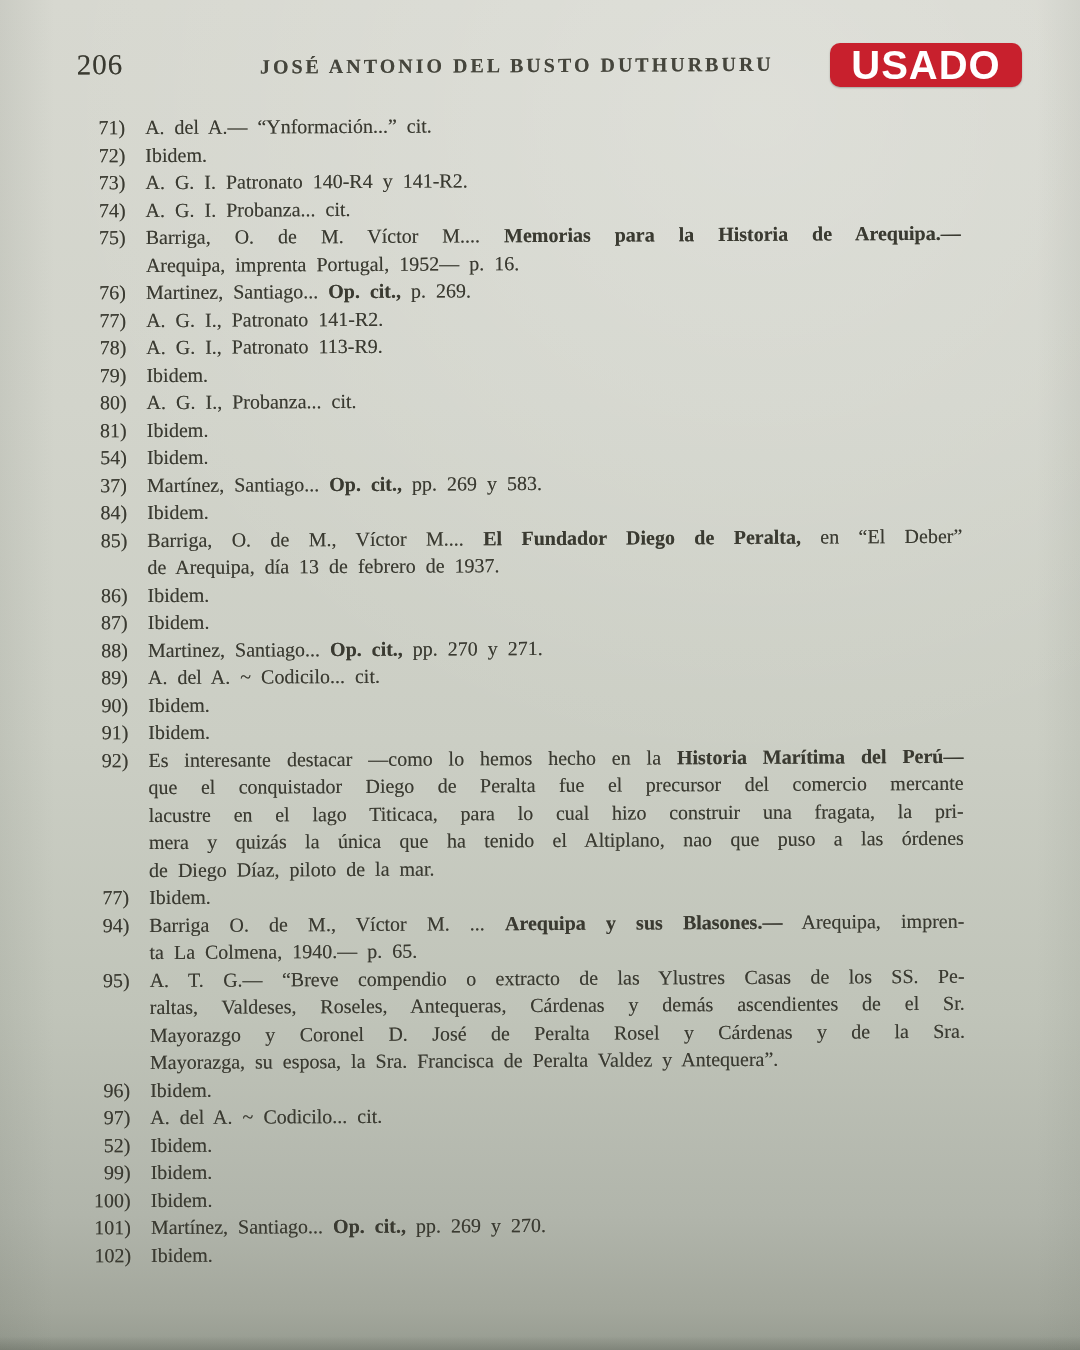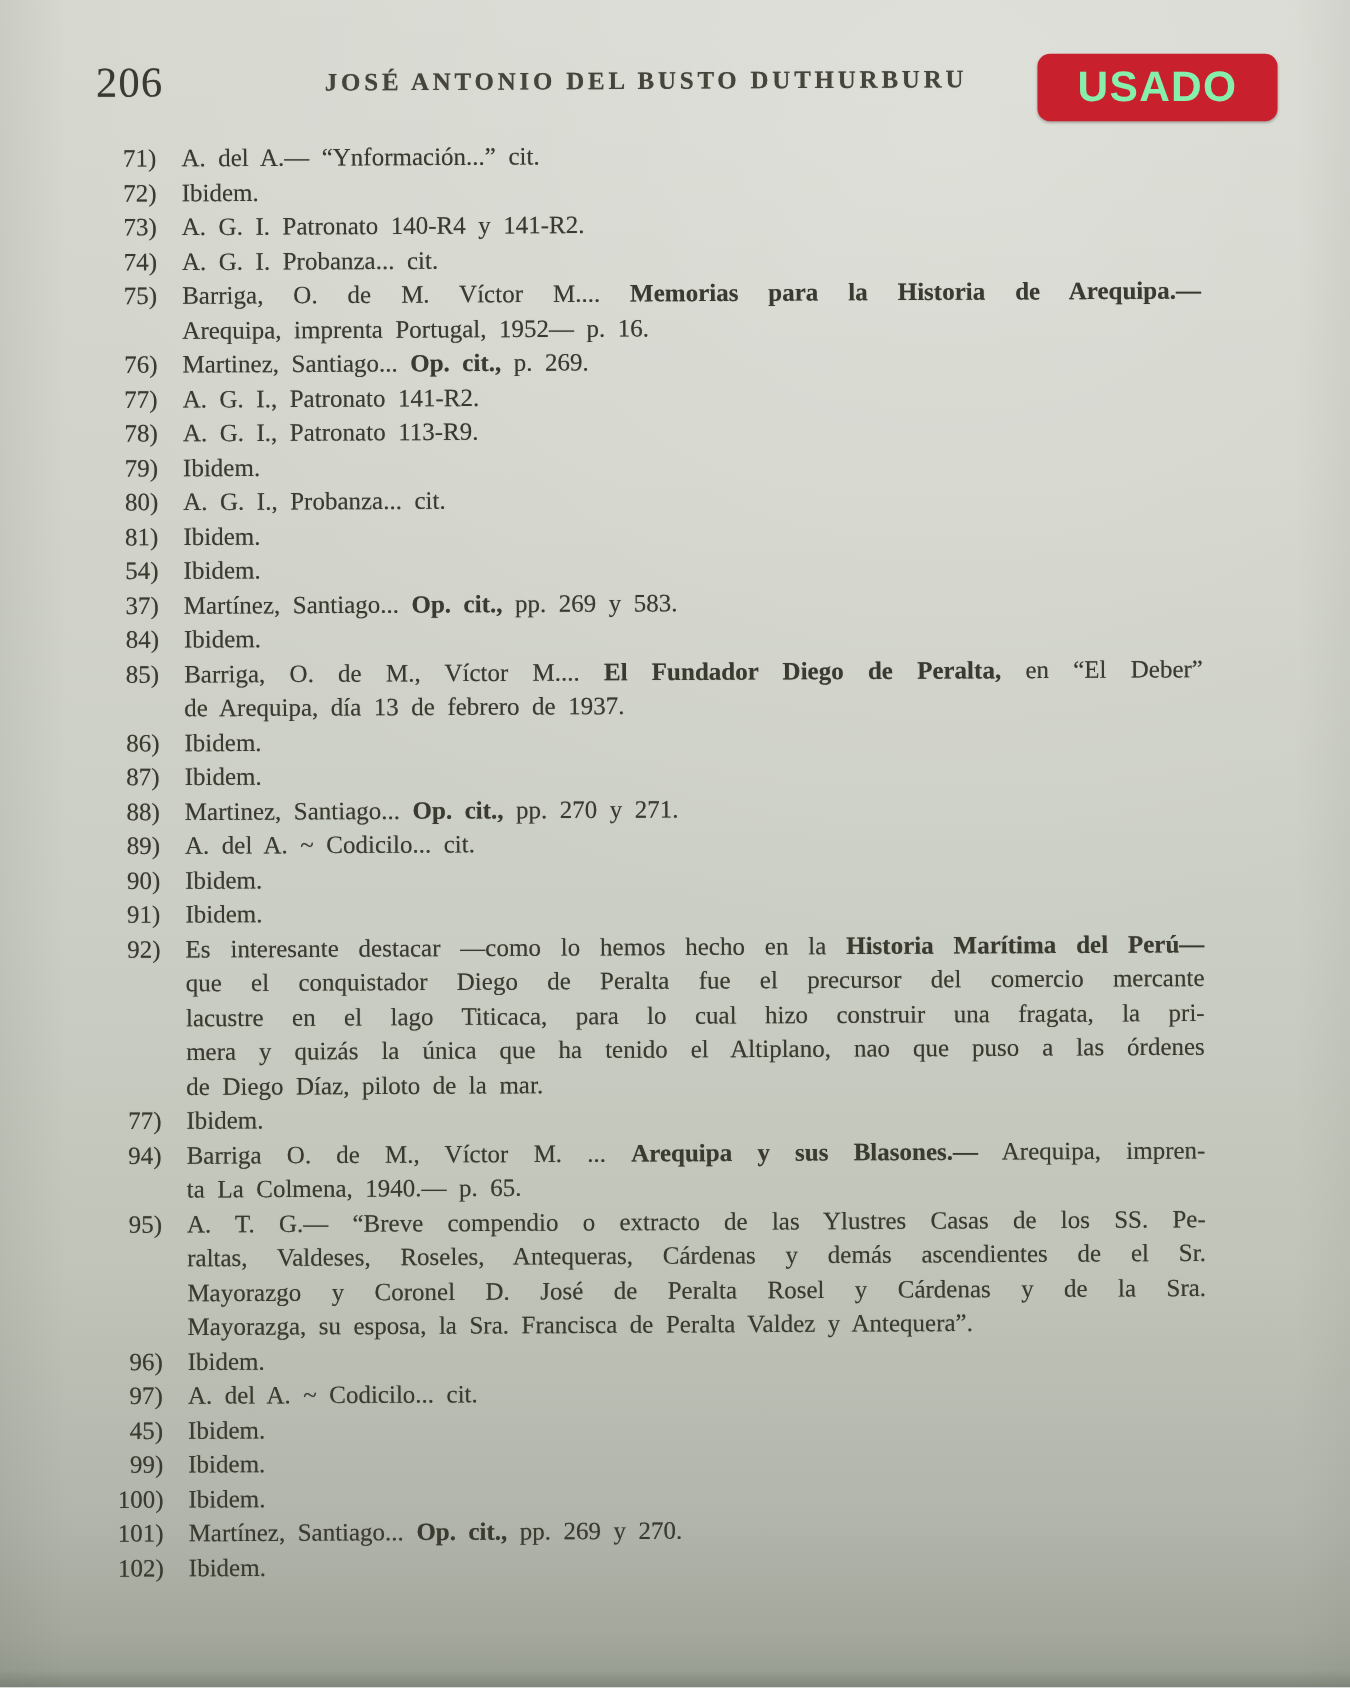--- a/index.html
+++ b/index.html
@@ -18,36 +18,36 @@
   }
   .content {
     position: absolute; inset: 0;
     transform: rotate(-0.3deg);
     transform-origin: 50% 50%;
     color: #3a3a31;
     text-shadow: 0 0 0.6px rgba(58,58,49,0.55);
   }
   .pagenum {
     position: absolute; left: 80px; top: 46px;
-    font-size: 34px; letter-spacing: 1px;
+    font-size: 29px; letter-spacing: 1px;
   }
   .htitle {
     position: absolute; left: 0; top: 54px; width: 1040px;
     text-align: center;
     font-size: 20px; font-weight: bold; letter-spacing: 3px;
     color: #45453c;
   }
   .badge {
     position: absolute; top: 43px; right: 58px;
-    width: 192px; height: 54px;
+    width: 192px; height: 44px;
     border-radius: 10px;
     display: flex; align-items: center; justify-content: center;
-    color: #86efac;
+    color: #ffffff;
     font-family: "Liberation Sans", sans-serif;
-    font-weight: bold; font-size: 34px; letter-spacing: 1px;
+    font-weight: bold; font-size: 40px; letter-spacing: 1px;
     box-shadow: 0 1px 2px rgba(0,0,0,0.25);
   }
   .list {
     position: absolute; left: 60px; top: 112px; width: 903px;
     font-size: 20px; line-height: 27.5px;
   }
   .row { display: flex; align-items: flex-start; }
   .num {
     flex: none; width: 68px;
     text-align: right;
@@ -271,21 +271,21 @@
   </div>
 
   <div class="row">
     <div class="num">97)</div>
     <div class="txt">
             <div class="line"><span>A. del A. ~ Codicilo... cit.</span></div>
           </div>
   </div>
 
   <div class="row">
-    <div class="num">45)</div>
+    <div class="num">52)</div>
     <div class="txt">
             <div class="line"><span>Ibidem.</span></div>
           </div>
   </div>
 
   <div class="row">
     <div class="num">99)</div>
     <div class="txt">
             <div class="line"><span>Ibidem.</span></div>
           </div>

